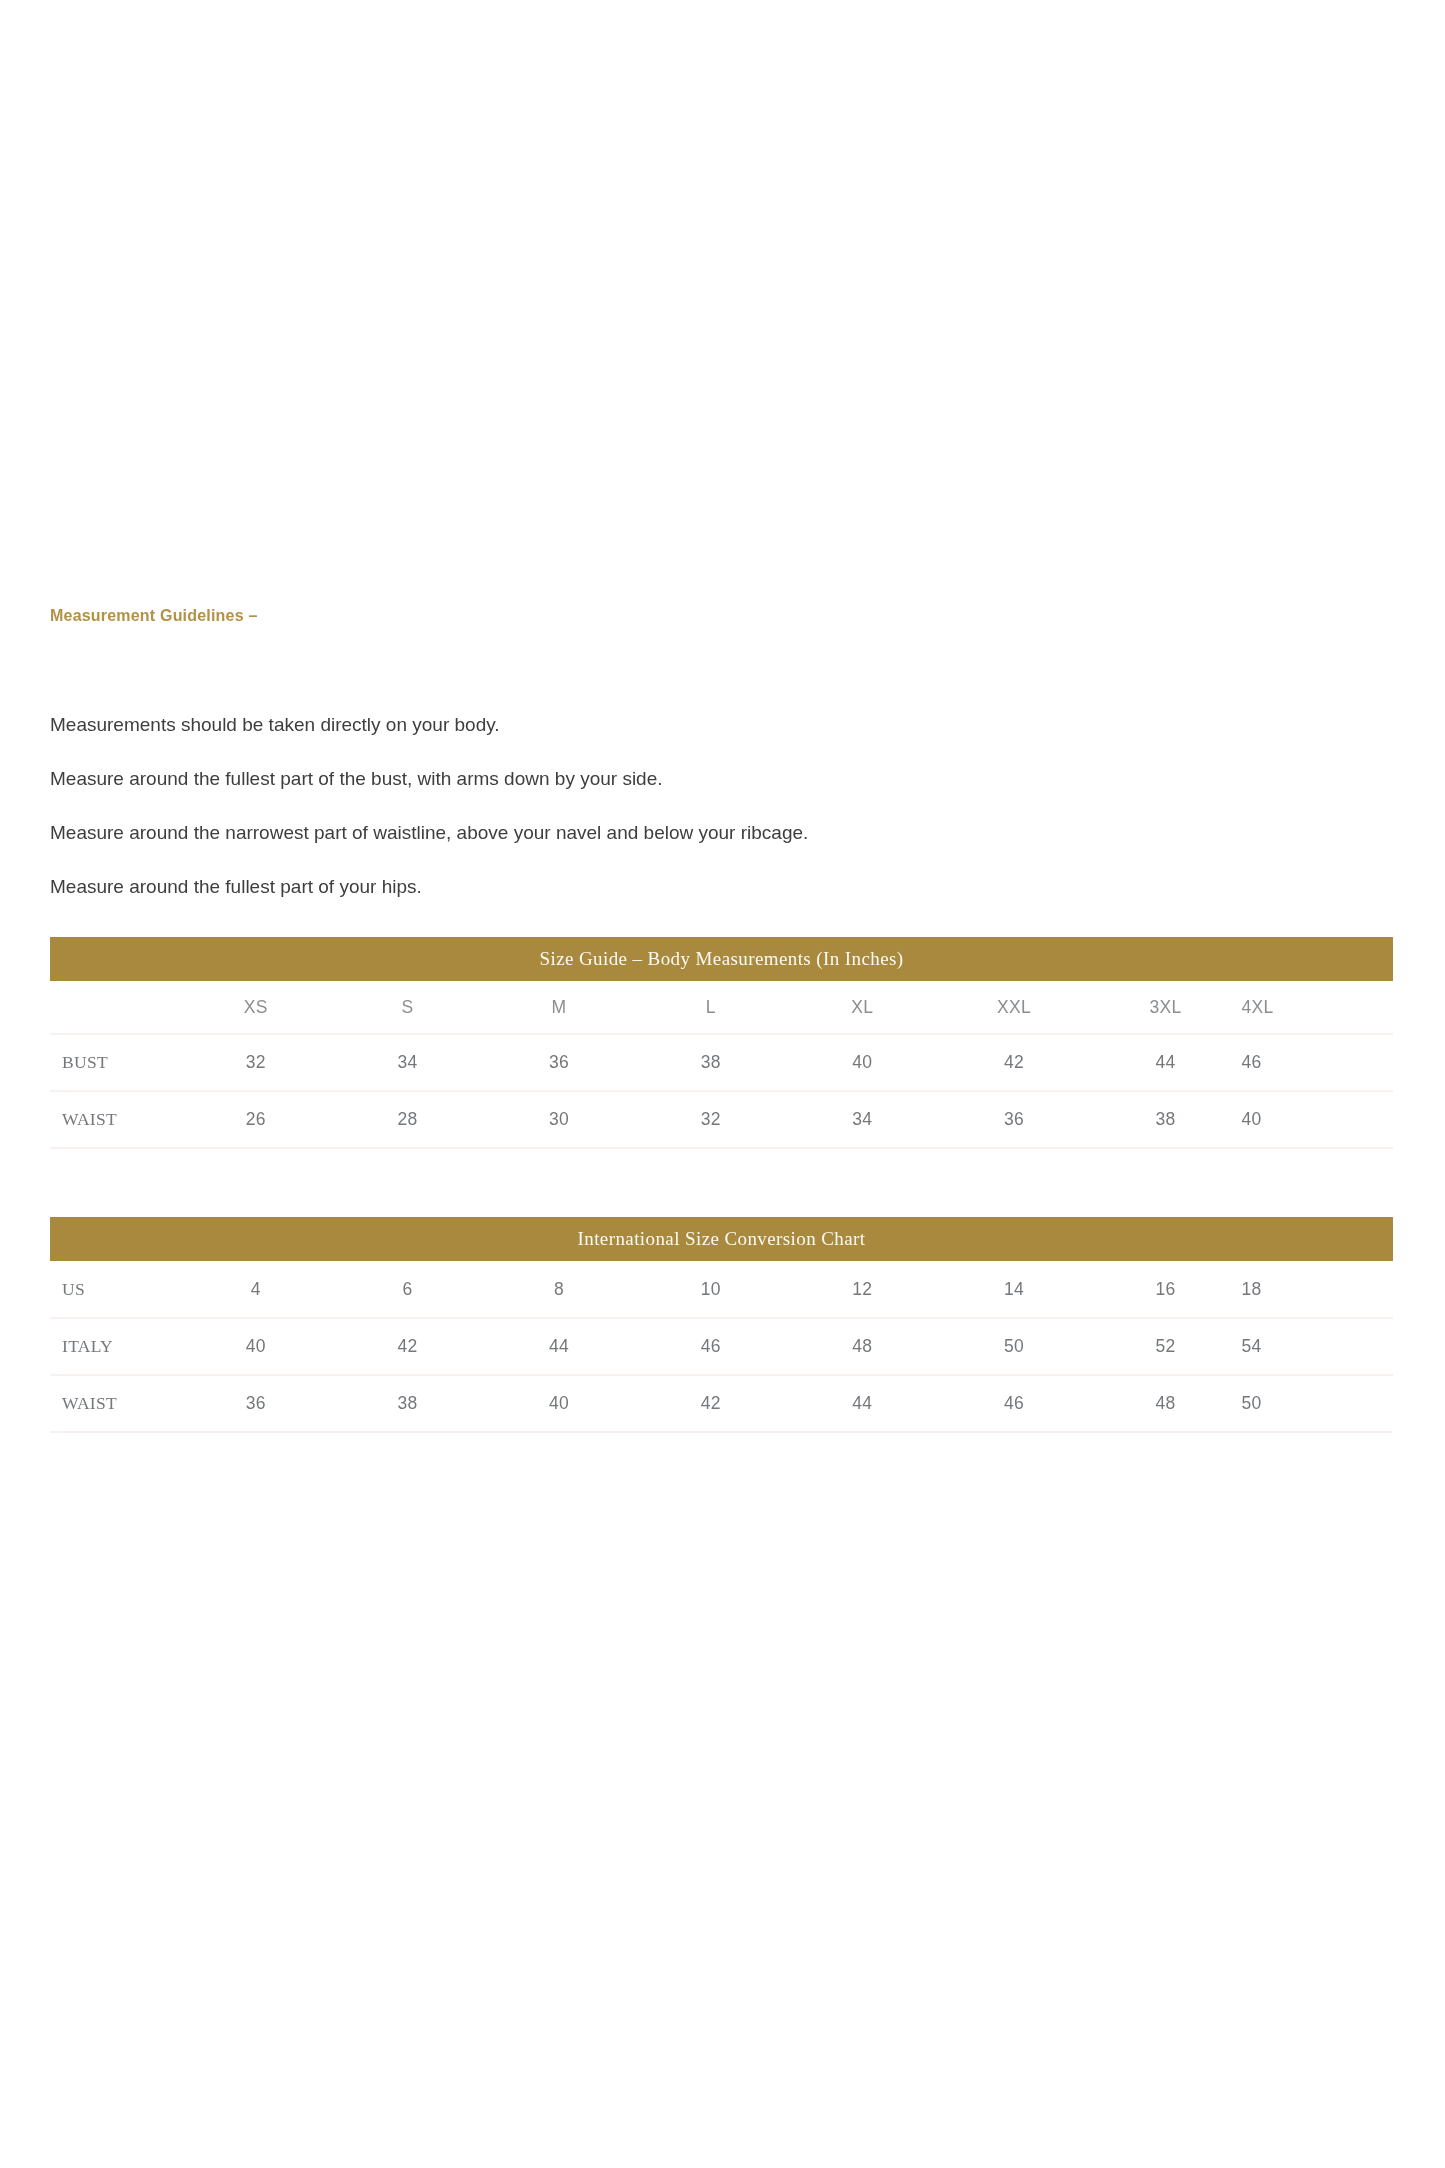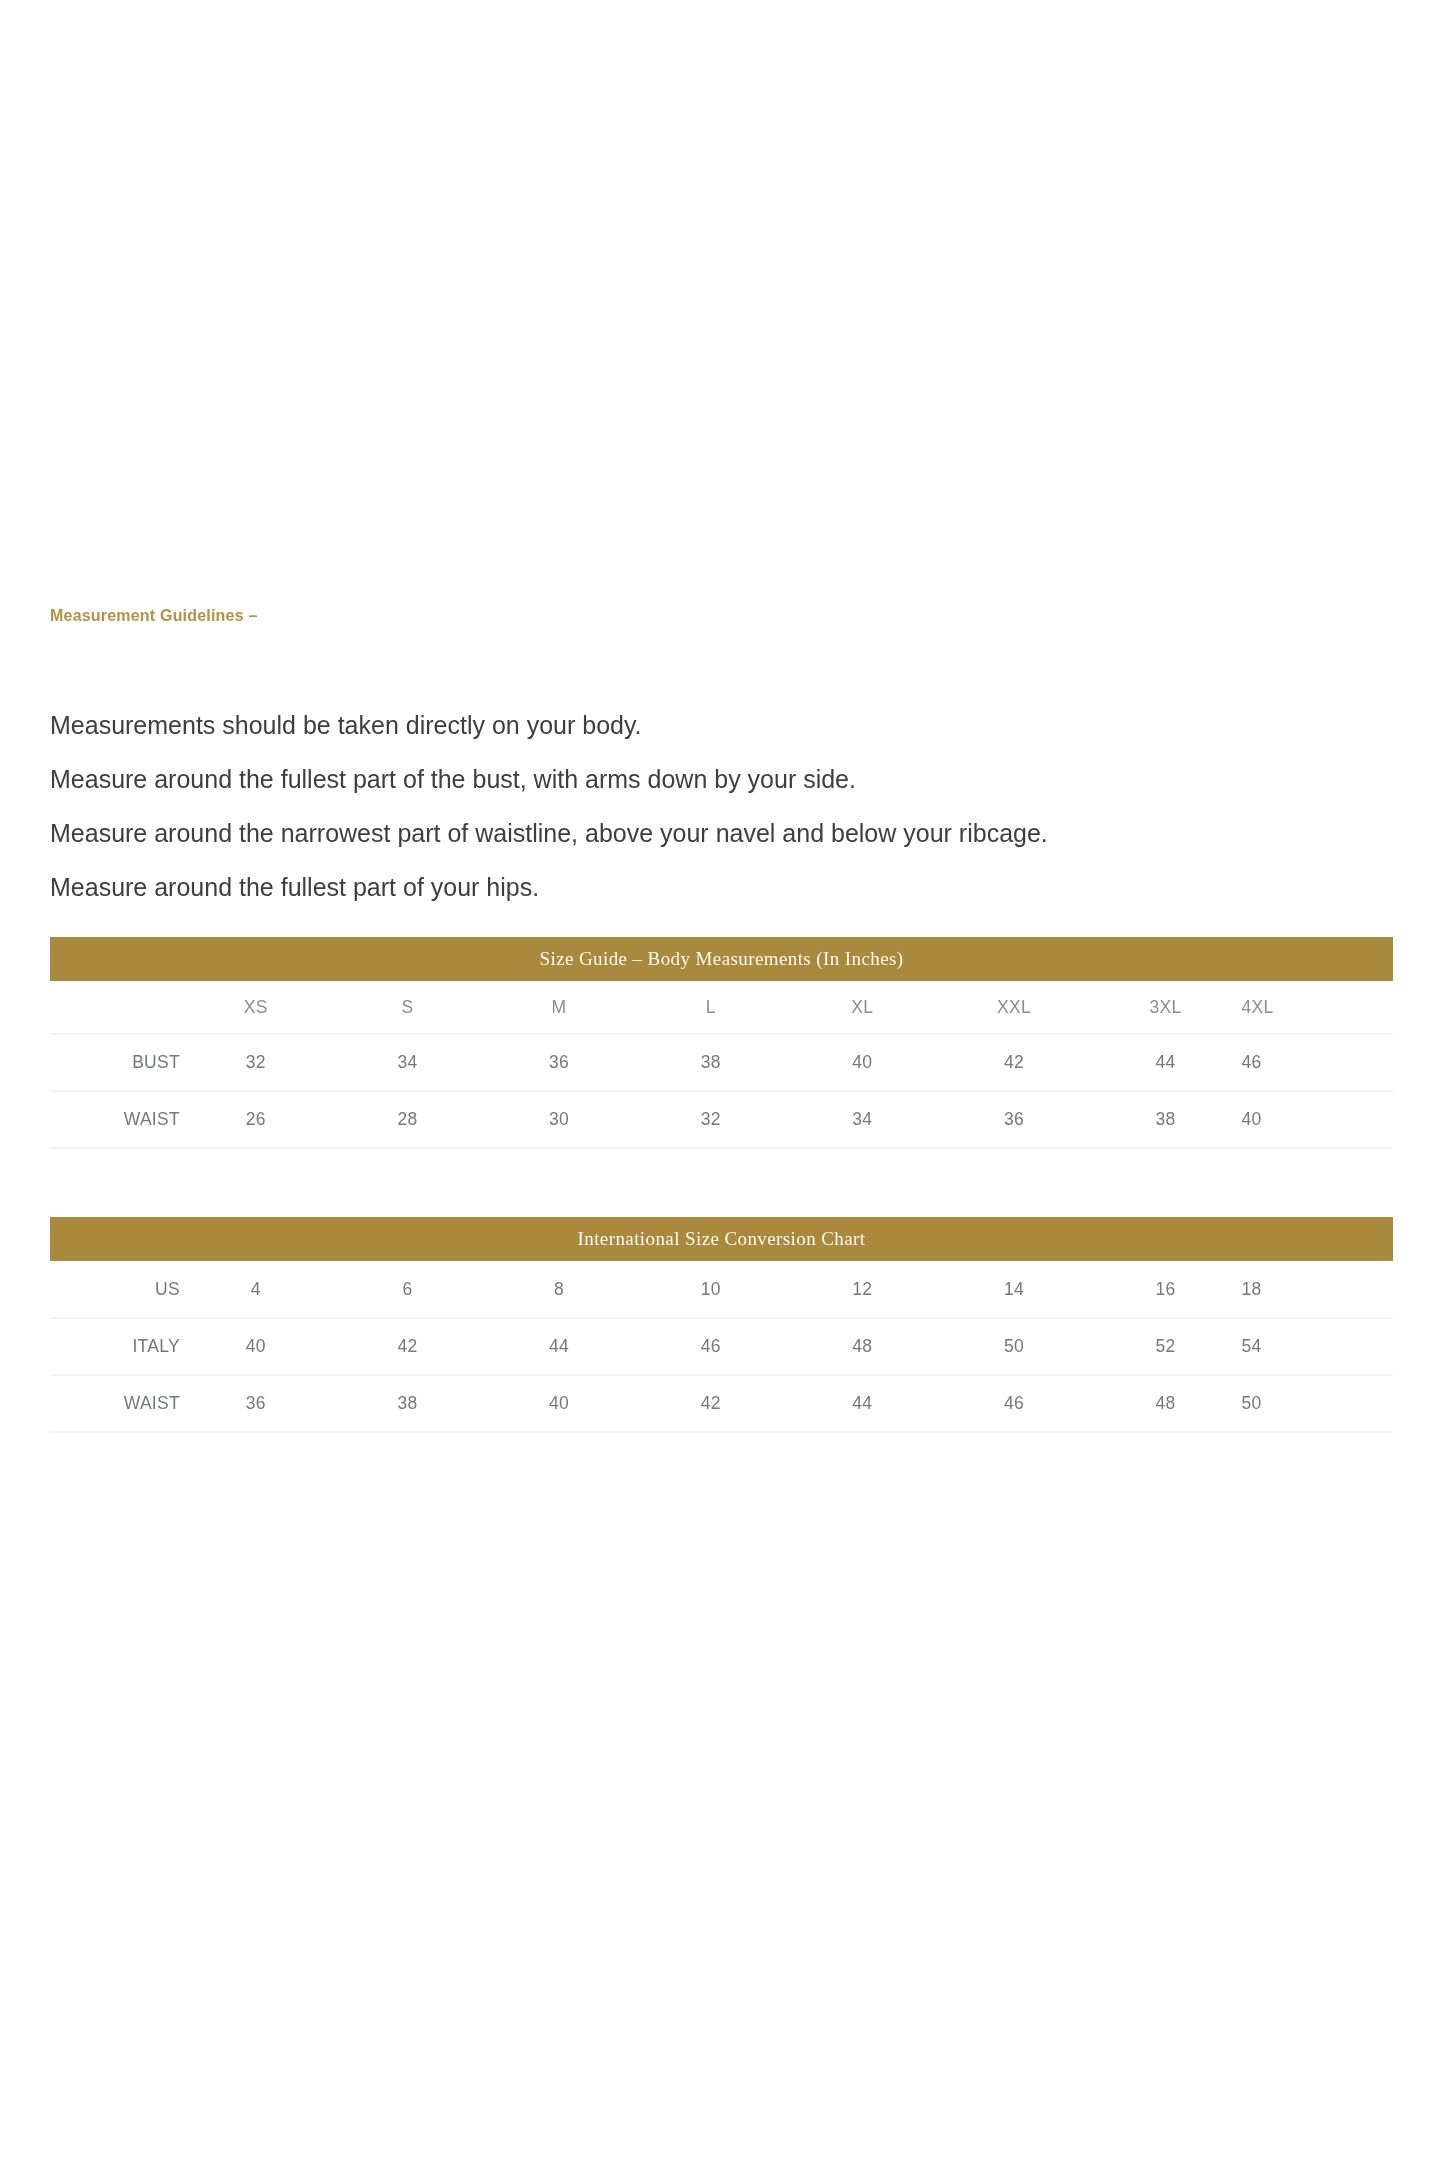--- a/index.html
+++ b/index.html
@@ -29,21 +29,21 @@
     font-size: 16px;
     line-height: 30px;
     font-weight: bold;
     color: var(--heading-gold);
     letter-spacing: 0.2px;
   }
   .guide-lines {
     margin-top: 67px;
   }
   .guide-line {
-    font-size: 25px;
+    font-size: 19px;
     line-height: 54px;
     color: var(--body-text);
   }
   .table-section { margin-top: 23px; }
   .table-section.second { margin-top: 68px; }
   .gold-bar {
     height: 44px;
     line-height: 44px;
     background: var(--gold);
     color: #fbfaf3;
@@ -65,22 +65,23 @@
     height: 57px;
     padding: 0;
     text-align: center;
     letter-spacing: 0.3px;
   }
   thead th {
     height: 53px;
     color: var(--table-head-text);
   }
   tr > th:first-child {
-    text-align: right;
+    text-align: left;
     padding-left: 12px;
+    font-family: Liberation Serif, serif;
   }
   tr > td:last-child,
   thead th:last-child {
     text-align: left;
     padding-right: 10px;
   }
   tbody tr, thead tr { border-bottom: 2px solid var(--row-line); }
 </style>
 </head>
 <body>

